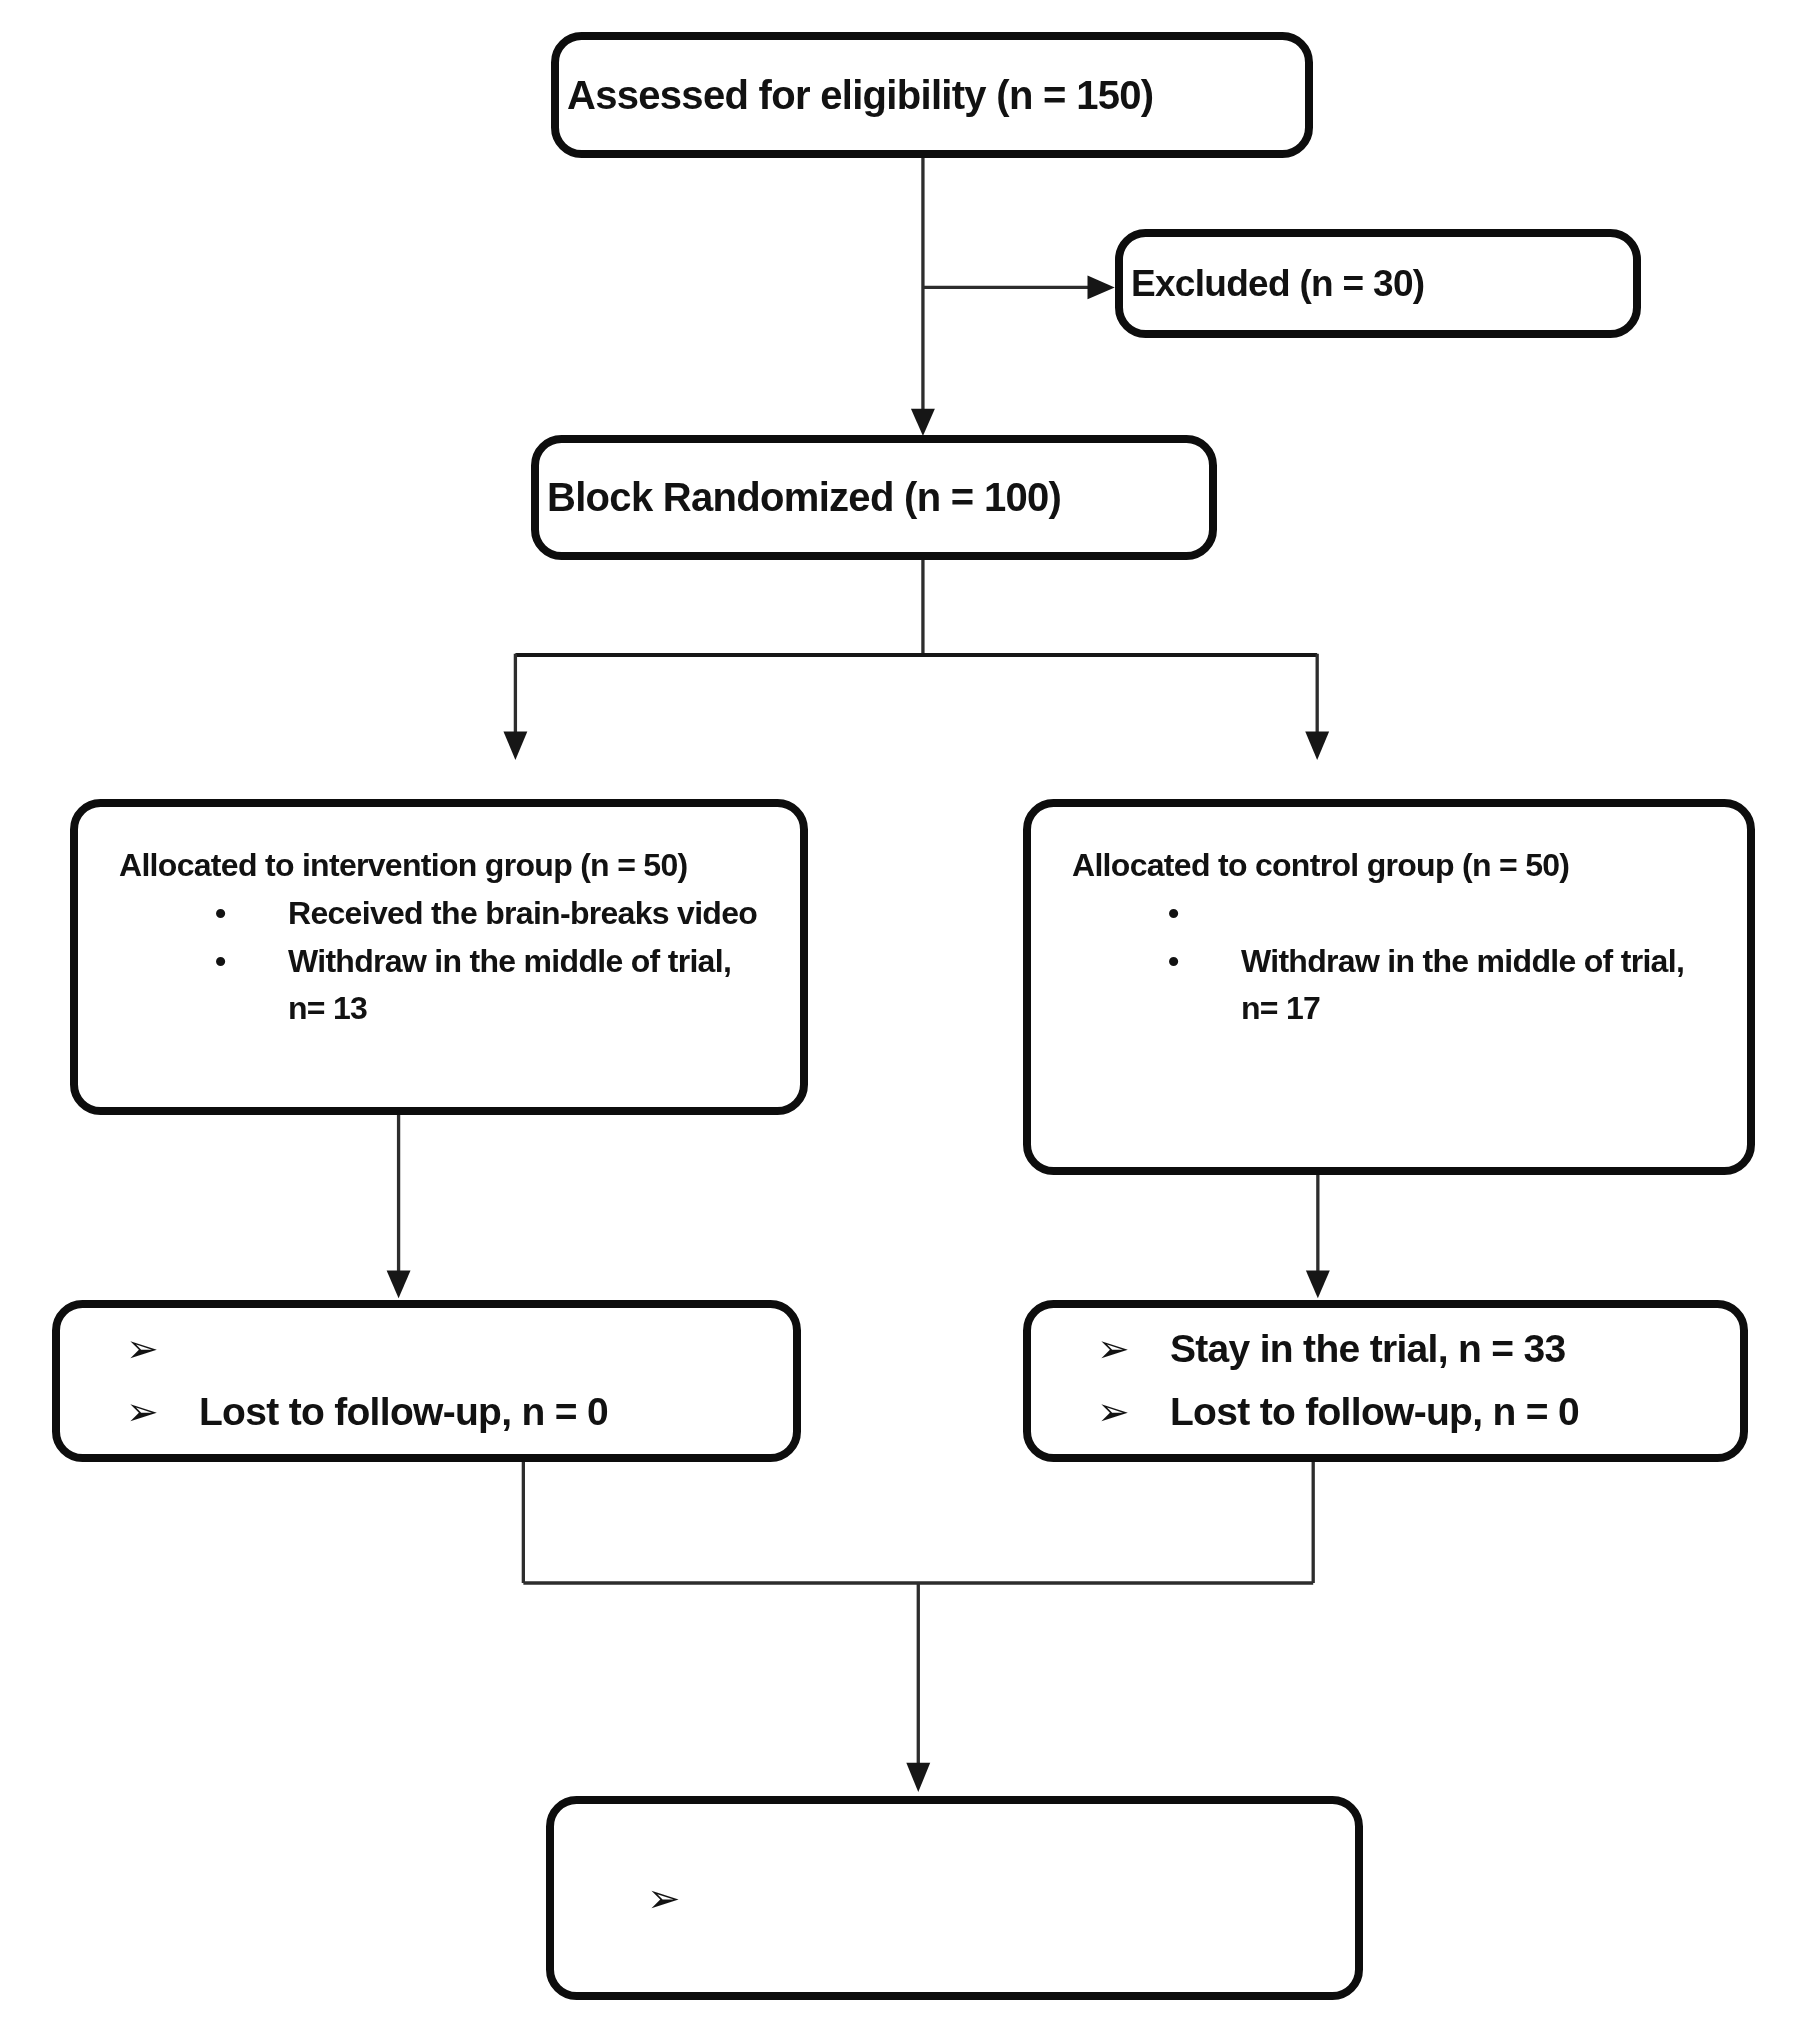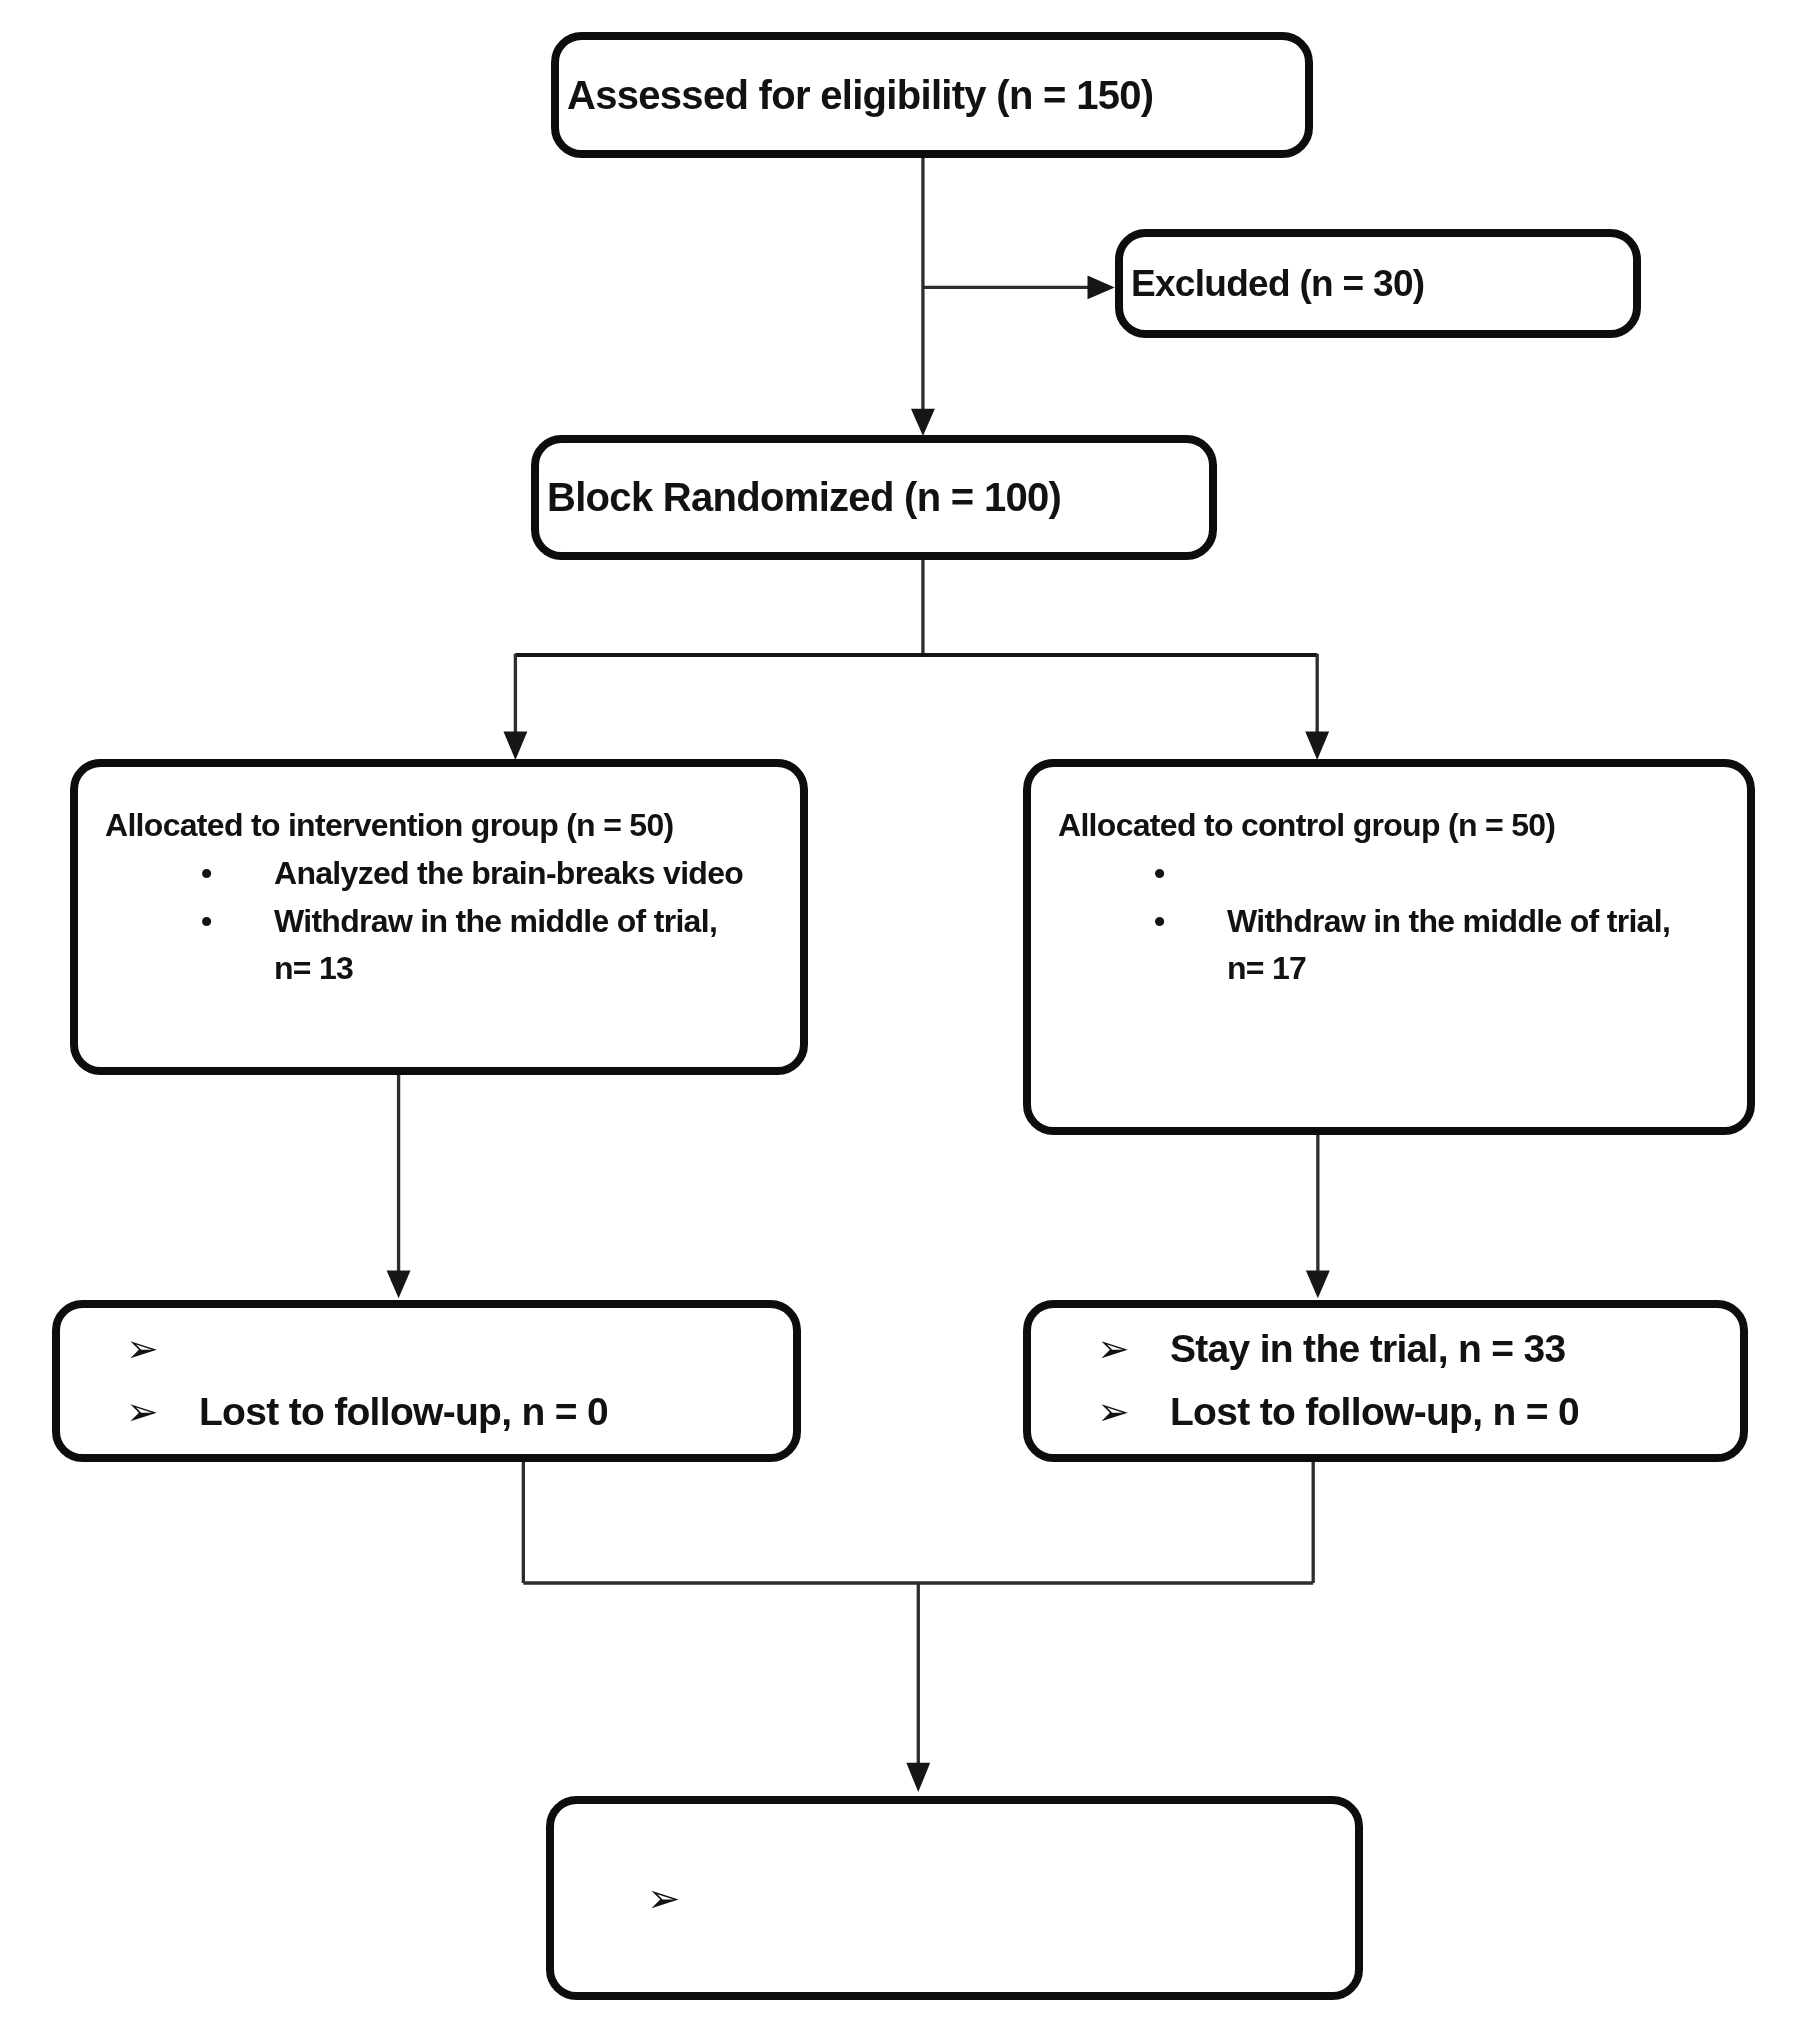--- a/index.html
+++ b/index.html
@@ -50,22 +50,23 @@
     padding-left: 8px;
   }
   #assessed    { left: 551px;  top: 32px;   width: 762px; height: 126px; font-size: 40px; }
   #excluded    { left: 1115px; top: 229px;  width: 526px;  height: 109px; font-size: 37px; }
   #randomized  { left: 531px;  top: 435px;  width: 686px; height: 125px; font-size: 40px; }
 
   #intervention { left: 70px;  top: 759px; width: 738px; height: 316px; }
   #control      { left: 1023px; top: 759px; width: 732px; height: 376px; }
   .alloc {
     font-size: 32px;
-    padding: 35px 16px 0 27px;
+    padding: 35px 16px 0 41px;
     line-height: 1.46;
+    margin-top: 40px;
   }
   .alloc-title {
     white-space: nowrap;
     margin: 0;
   }
   .bullet-row {
     display: flex;
     align-items: flex-start;
     margin-top: 1.3px;
   }
@@ -161,21 +162,21 @@
   </div>
 
   <div class="box center-text" id="randomized">
     <span>Block Randomized (n = 100)</span>
   </div>
 
   <div class="box alloc" id="intervention">
     <p class="alloc-title">Allocated to intervention group (n = 50)</p>
     <div class="bullet-row">
       <span class="bullet-marker">•</span>
-      <span class="bullet-text">Analyzed the brain-breaks video</span>
+      <span class="bullet-text">Received the brain-breaks video</span>
     </div>
     <div class="bullet-row">
       <span class="bullet-marker">•</span>
       <span class="bullet-text">Withdraw in the middle of trial,
 n= 13</span>
     </div>
   </div>
 
   <div class="box alloc" id="control">
     <p class="alloc-title">Allocated to control group (n = 50)</p>

